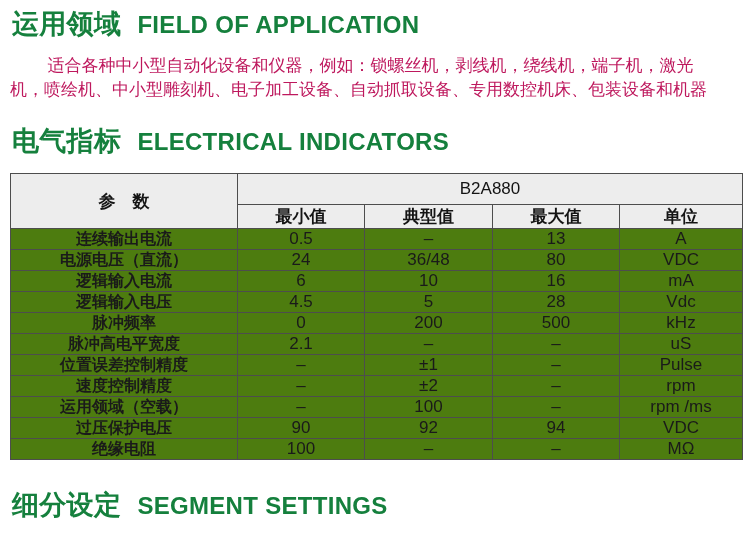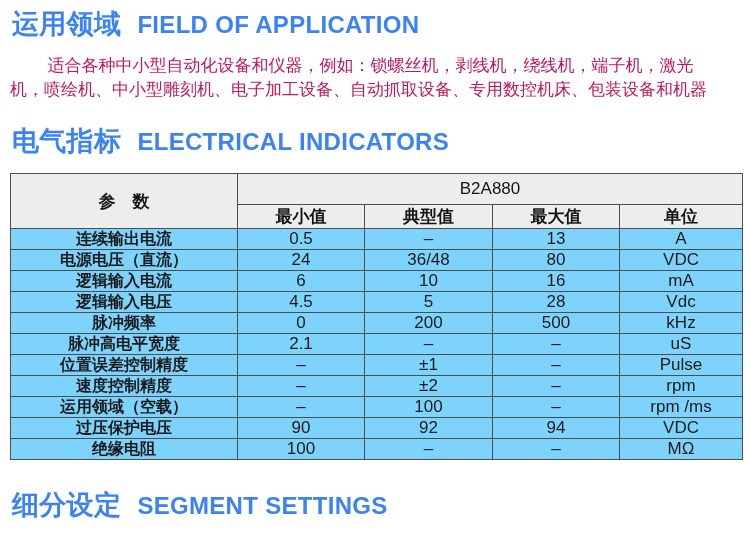--- a/index.html
+++ b/index.html
@@ -5,21 +5,21 @@
   html,body{margin:0;padding:0;background:#ffffff;}
   body{
     width:750px;height:548px;overflow:hidden;
     font-family:"Liberation Sans","DejaVu Sans",sans-serif;
     color:#141414;
   }
   .page{width:750px;height:548px;position:relative;}
   h1.section-title{
     margin:0;padding:0 0 0 12px;
     font-weight:bold;line-height:32px;white-space:nowrap;
-    letter-spacing:0.3px;color:#3b82f6;
+    letter-spacing:0.3px;color:#15803d;
   }
   h1 .zh{font-size:27px;margin-right:7px;}
   h1 .en{font-size:24px;}
   #title-application{padding-top:6px;}
   #title-electrical{margin-top:21px;}
   #title-segment{margin-top:27px;}
   .para{
     margin:13px 12px 0 10px;
     font-size:17px;line-height:24px;color:#be185d;
   }
@@ -31,21 +31,21 @@
   }
   table.spec th, table.spec td{
     border:1px solid #4d4d4d;
     text-align:center;vertical-align:middle;
     padding:0;font-size:17px;overflow:hidden;white-space:nowrap;
   }
   table.spec thead th{background:#ededed;}
   th.param-h{font-weight:bold;font-size:17px;}
   th.model-h{font-weight:normal;height:30px;font-size:17px;}
   tr.subhead th{height:22px;font-weight:bold;}
-  tbody td{height:20px;line-height:20px;background:#7dd3fc;color:#1a1a1a;}
+  tbody td{height:20px;line-height:20px;background:#4d7c0f;color:#1a1a1a;}
   tbody td.param{font-weight:600;font-size:16px;}
 </style>
 </head>
 <body>
 
 <div class="page">
 
   <h1 class="section-title" id="title-application">
     <span class="zh">运用领域</span>
     <span class="en">FIELD OF APPLICATION</span>

